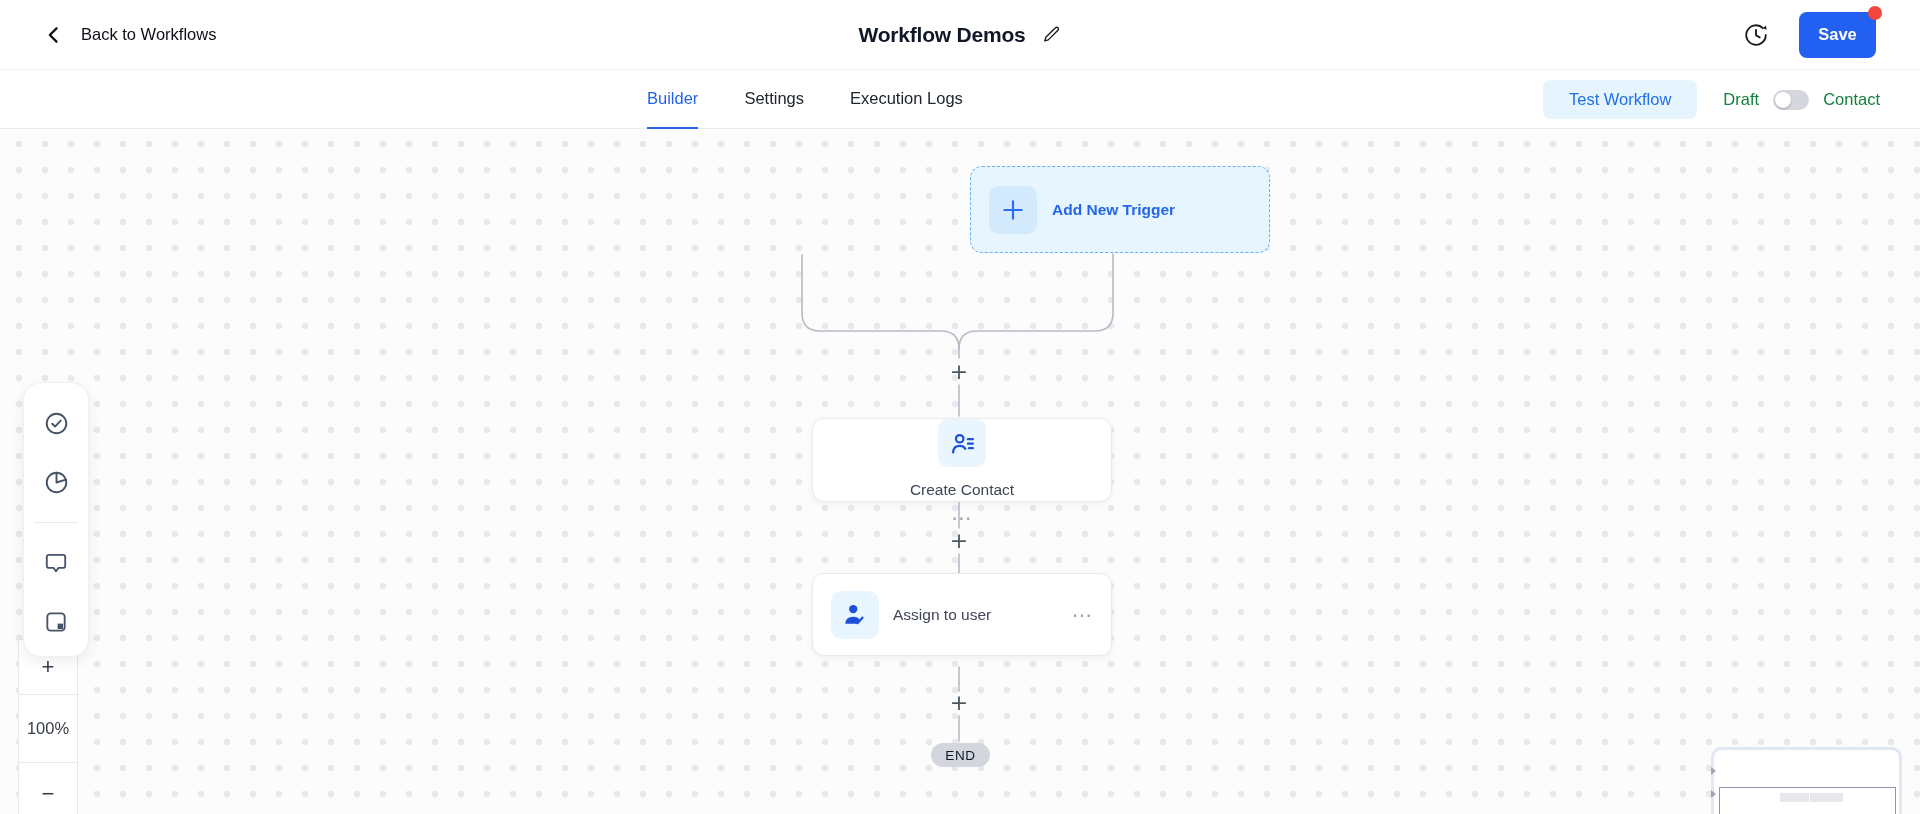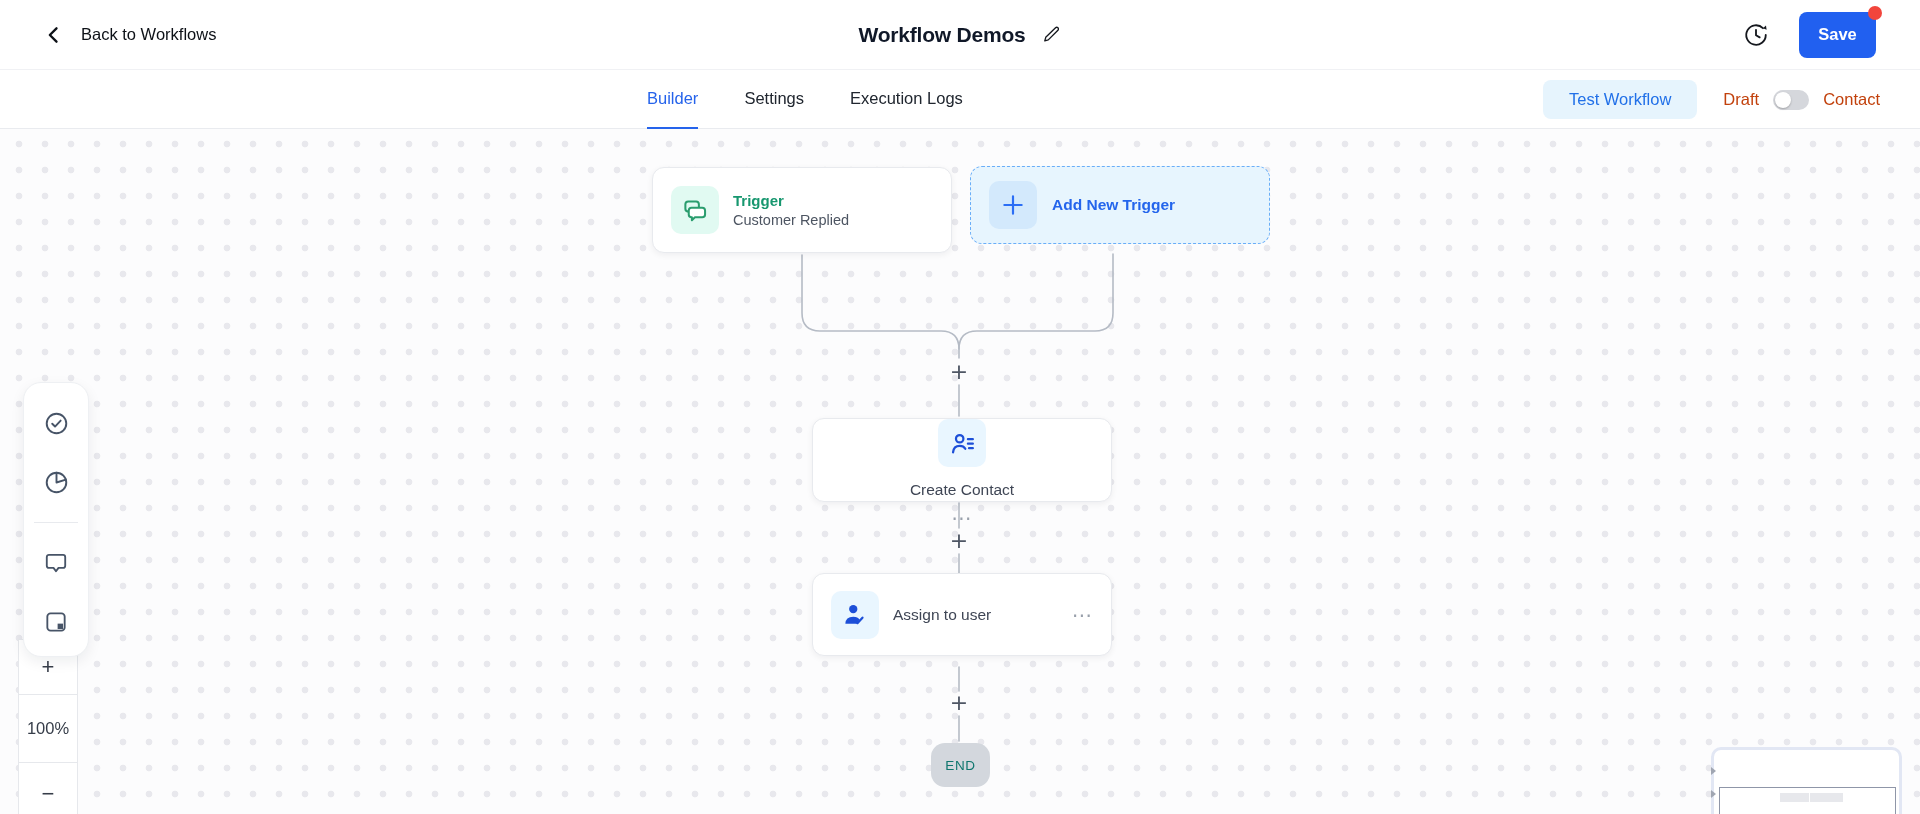--- a/index.html
+++ b/index.html
@@ -24,21 +24,21 @@
   .tabbar { position:absolute; top:70px; left:0; width:1920px; height:59px; background:#fff;
     border-bottom:1px solid #e9ebef; z-index:29; }
   .tabs { position:absolute; left:647px; top:0; height:59px; display:flex; gap:46px; }
   .tab { display:flex; align-items:center; height:100%; font-size:16.5px; color:#20262f;
     border-bottom:2.5px solid transparent; cursor:pointer; }
   .tab.active { color:#2563eb; border-bottom-color:#2563eb; font-weight:500;text-align:center; }
   .tabbar-right { position:absolute; right:40px; top:0; height:59px; display:flex; align-items:center; gap:26px; }
   .test-chip { background:#e6f4fd; color:#2170e8; border:none; border-radius:8px; padding:10px 26px;
     font-size:16.5px; font-weight:500; cursor:pointer; font-family:inherit; }
   .pub-group { display:flex; align-items:center; gap:14px; }
-  .pub-label { font-size:16.5px; color:#c2410c; }
+  .pub-label { font-size:16.5px; color:#15803d; }
   .toggle { width:36px; height:20px; border-radius:10px; background:#d5d7dc; position:relative; cursor:pointer; }
   .toggle .knob { position:absolute; top:2px; left:2px; width:16px; height:16px; border-radius:50%;
     background:#fff; box-shadow:0 1px 2px rgba(0,0,0,.25); }
 
   
   .canvas { position:absolute; top:129px; left:0; width:1920px; height:685px; overflow:hidden;
     background-color:#fcfcfd;
     background-image:radial-gradient(#e8e8ed 3.3px, transparent 3.6px);
     background-size:26px 26px; background-position:6px 2px; }
   .connectors { position:absolute; inset:0; pointer-events:none; }
@@ -52,23 +52,23 @@
   .trigger-title { font-size:15px; font-weight:600; color:#17976f; margin-bottom:3px; }
   .trigger-sub { font-size:14.5px; color:#4d5562; }
   .node-label { font-size:15.5px; color:#3f4655; flex:1; }
   .node-menu { color:#99a0ab; font-size:20px; letter-spacing:1px; cursor:pointer; line-height:10px; }
   .add-trigger { position:absolute; background:#e7f5fe; border:1.6px dashed #6aaef8; border-radius:12px;
     display:flex; align-items:center; padding:0 18px; gap:15px; cursor:pointer; }
   .add-label { font-size:15.5px; font-weight:600; color:#2465ec; }
 
   .plus-marker { position:absolute; transform:translate(-50%,-50%); font-size:22px; color:#4e5664;
     line-height:1; cursor:pointer; font-family:"DejaVu Sans",sans-serif; }
-  .end-pill { position:absolute; left:931px; top:614px; width:59px; height:44px; border-radius:14px;
+  .end-pill { position:absolute; left:931px; top:614px; width:59px; height:24px; border-radius:14px;
     background:#d3d7dd; display:flex; align-items:center; justify-content:center;
-    font-size:13.5px; font-weight:500; color:#0f766e; letter-spacing:.6px; }
+    font-size:13.5px; font-weight:500; color:#0f172a; letter-spacing:.6px; }
 
   
   .side-toolbar { position:absolute; left:23px; top:253px; width:66px; height:275px; background:#fff;
     border:1px solid #eef0f3; border-radius:18px; box-shadow:0 5px 14px rgba(16,24,40,.07);
     display:flex; flex-direction:column; align-items:center; padding-top:26px; gap:31px; z-index:5; }
   .tool-icon { width:28px; height:28px; display:flex; align-items:center; justify-content:center; cursor:pointer; }
   .tool-divider { width:44px; height:1px; background:#e8eaee; margin:-5px 0; }
 
   .zoom-col { position:absolute; left:18px; top:510px; width:60px; z-index:2; }
   .zoom-cell { background:#fff; border:1px solid #e6e8ec; border-top:none; display:flex; align-items:center;
@@ -149,34 +149,22 @@
   <svg class="connectors" width="1920" height="685" viewBox="0 0 1920 685" fill="none" stroke="#b5bbc5" stroke-width="1.6" stroke-linecap="round">
     <path d="M802 126 L802 184 Q802 202 820 202 L941 202 Q959 202 959 220 L959 229"></path>
     <path d="M1113 125 L1113 184 Q1113 202 1095 202 L977 202 Q959 202 959 220"></path>
     <path d="M959 256 L959 287"></path>
     <path d="M959 374 L959 399"></path>
     <path d="M959 425 L959 452"></path>
     <path d="M959 538 L959 562"></path>
     <path d="M959 587 L959 612"></path>
   </svg>
 
-  <div class="node-card" style="left:652px; top:38px; width:300px; height:86px;">
-    <div class="icon-box trigger-icon-box">
-      <svg width="27" height="27" viewBox="0 0 24 24" fill="none" stroke="#2a9d6e" stroke-width="1.8" stroke-linejoin="round">
-        <rect x="3" y="4" width="12" height="9" rx="2.5"></rect>
-        <path d="M8.5 9.5h9.5a2.5 2.5 0 0 1 2.5 2.5v3.5a2.5 2.5 0 0 1-2.5 2.5h-6.5l-2.7 2.6 0-2.6h-0.3a2.5 2.5 0 0 1-2.5-2.5v-3.5a2.5 2.5 0 0 1 2.5-2.5z" fill="#fff"></path>
-      </svg>
-    </div>
-    <div>
-      <div class="trigger-title">Trigger</div>
-      <div class="trigger-sub">Customer Replied</div>
-    </div>
-  </div>
-
-  <div class="add-trigger" style="left:970px; top:37px; width:300px; height:78px;">
+
+  <div class="add-trigger" style="left:970px; top:37px; width:300px; height:87px;">
     <div class="icon-box add-icon-box">
       <svg width="26" height="26" viewBox="0 0 24 24" fill="none" stroke="#2b6ef5" stroke-width="2" stroke-linecap="round">
           <path d="M12 4v16M4 12h16"></path>
         </svg>
     </div>
     <span class="add-label">Add New Trigger</span>
   </div>
 
   <div class="plus-marker" style="left:959px; top:243px;">+</div>
   <div class="plus-marker" style="left:959px; top:412px;">+</div>

